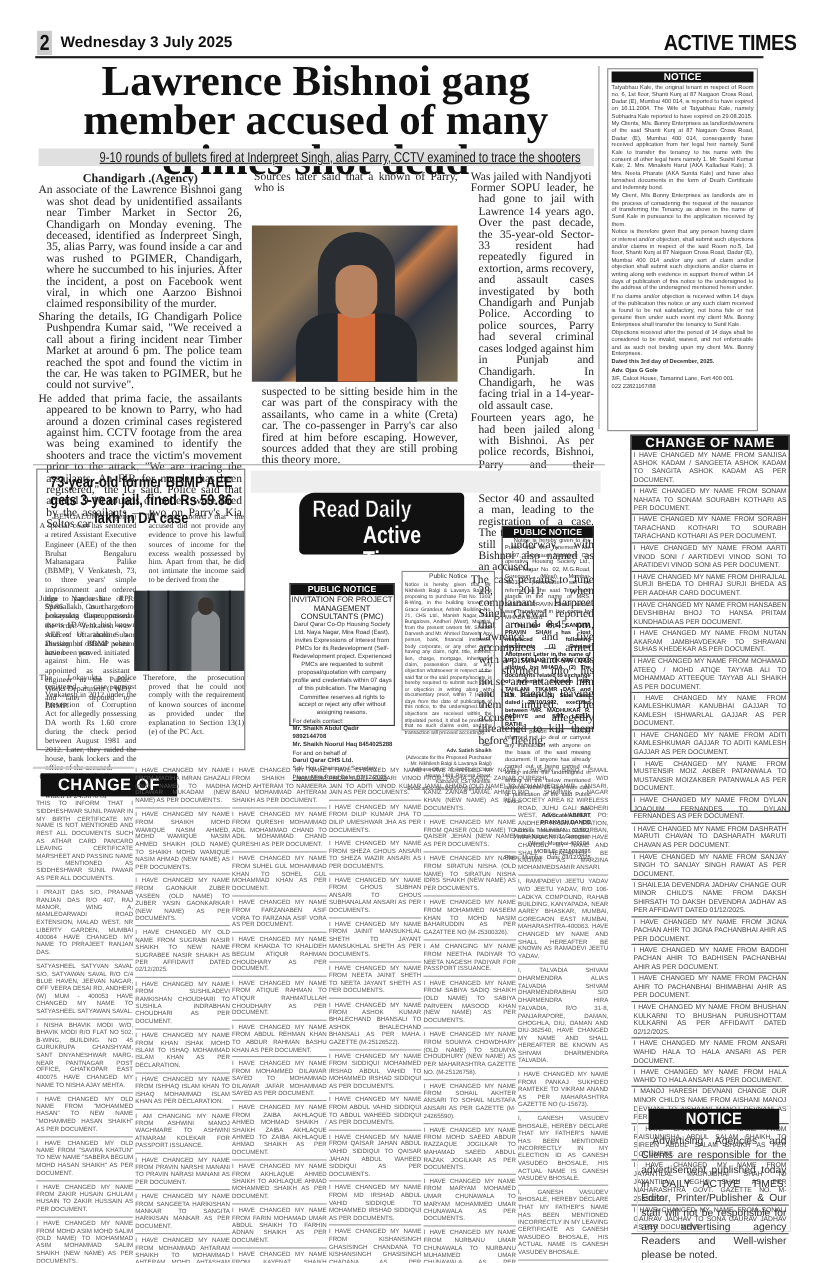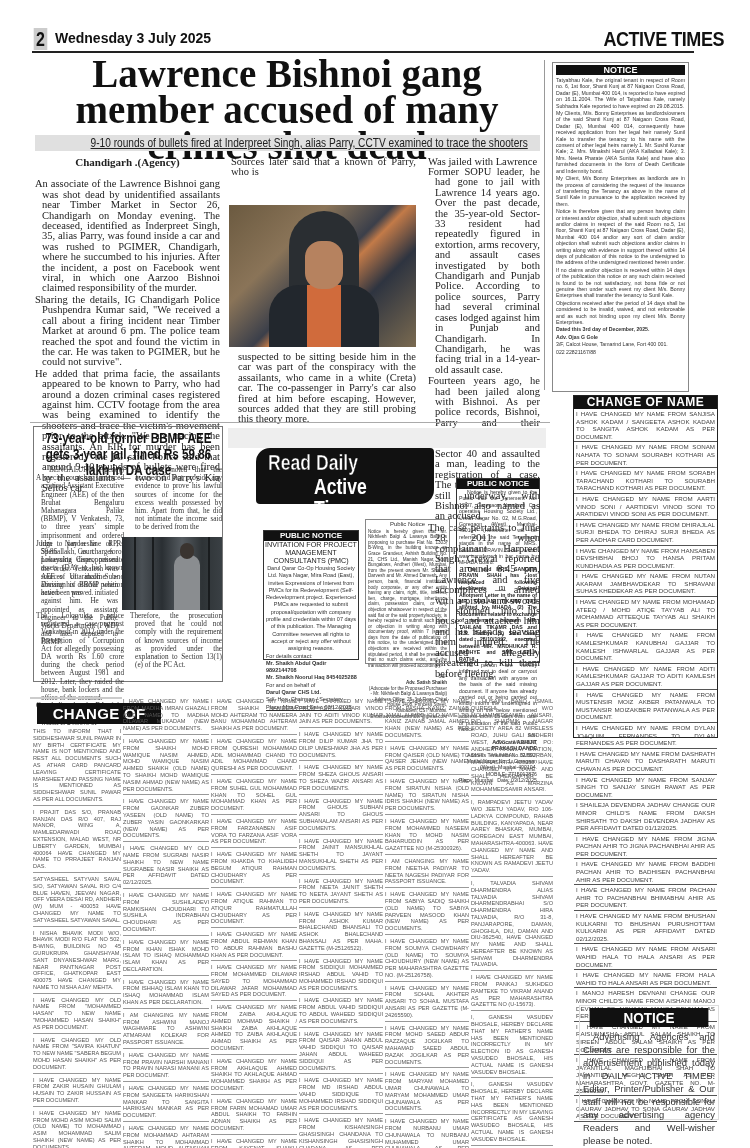--- a/index.html
+++ b/index.html
@@ -14,21 +14,21 @@
 #headline{left:32px;top:56px;width:510px;text-align:center;font:bold 39px/36px "Liberation Serif",serif;color:#111}
 #subbar{left:35px;top:135px;width:505px;height:16px;background:#e0e0e0}
 #subbar span{display:block;text-align:center;font:13px/16px "Liberation Sans",sans-serif;transform:scaleX(.78);color:#222;text-decoration:underline;white-space:nowrap}
 .col{font-size:10.5px;line-height:10.4px}
 .col p{text-indent:0;margin-bottom:1px}
 .col p.hang{padding-left:7px;text-indent:-7px}
 #col1{left:35px;top:157px;width:185px}
 #col2{left:231px;top:157px;width:185px}
 #col3{left:428px;top:157px;width:110px}
 #col3b{left:428px;top:217px;width:110px}
-.dateline2{text-align:center;font-weight:bold;font-size:11px;margin-bottom:12px}
+.dateline2{text-align:center;font-weight:bold;font-size:11px;margin-bottom:1px}
 #photo{left:229px;top:205px;width:187px;height:142px;background:linear-gradient(135deg,#6b5a40 0%,#8a7458 30%,#3b3f4a 50%,#c27a48 55%,#2e3440 70%,#7a6a50 100%);overflow:hidden}
 #photo .hood{position:absolute;left:60px;top:6px;width:70px;height:90px;border-radius:35px 35px 10px 10px;background:#2a2e32}
 #photo .face{position:absolute;left:76px;top:36px;width:38px;height:48px;border-radius:16px;background:#b6825f}
 #photo .jacket{position:absolute;left:40px;top:80px;width:110px;height:70px;border-radius:30px 30px 0 0;background:#22272d}
 #photo .shirt{position:absolute;left:78px;top:80px;width:34px;height:62px;background:#d06b3c}
 #col2b{left:231px;top:352px;width:185px}
 #vrule1{left:544px;top:60px;width:1px;height:330px;background:#999}
 
 #notice1{left:552px;top:62px;width:137px;height:330px;border:1px solid #888;padding:2px 3px;font:5.2px/6.4px "Liberation Sans",sans-serif;color:#333}
 #notice1 .ttl{background:#111;color:#fff;text-align:center;font:bold 9px/10px "Liberation Sans",sans-serif;margin-bottom:2px}
@@ -47,21 +47,21 @@
 .bcol{font-size:7.2px;line-height:8.2px;color:#333}
 .bcol p.hang{padding-left:5px;text-indent:-5px}
 #bcolA{left:36px;top:466px;width:88px}
 #bcolB{left:130px;top:466px;width:92px}
 #jail{left:120px;top:535px;width:102px;height:73px;background:linear-gradient(90deg,#2a2f33 0%,#4a5055 20%,#2a2f33 40%,#555b60 60%,#2e3336 80%,#3a4044 100%)}
 #jail .bar{position:absolute;top:0;width:2px;height:73px;background:#191c1e}
 #jail .man{position:absolute;left:52px;top:18px;width:26px;height:55px;background:#8a8d90;border-radius:10px 10px 0 0}
 #jail .head{position:absolute;left:58px;top:6px;width:14px;height:16px;border-radius:7px;background:#3a3430}
 
 #readad-bg{left:228px;top:428px;width:318px;height:20px;background:#eee}
-#readad{left:256px;top:448px;width:178px;height:56px;background:#111;border-radius:14px 4px 14px 4px}
+#readad{left:272px;top:448px;width:150px;height:56px;background:#111;border-radius:14px 4px 14px 4px}
 #readad .l1{position:absolute;left:12px;top:4px;font:bold 22px/22px "Liberation Sans",sans-serif;color:#fff;transform:scaleX(.8);transform-origin:left;-webkit-text-stroke:.5px #111}
 #readad .l2{position:absolute;left:58px;top:28px;font:bold 22px/22px "Liberation Sans",sans-serif;color:#fff;transform:scaleX(.8);transform-origin:left}
 #pn1{left:263px;top:530px;width:96px;height:130px;border:1px solid #333;font:5.5px/7.3px "Liberation Sans",sans-serif;text-align:center;color:#333}
 #pn1 .ttl{background:#111;color:#fff;font:bold 8px/10px "Liberation Sans",sans-serif}
 #pn1 .big{font-size:7.2px;line-height:8px;color:#222}
 #pn1 .l{text-align:left;padding-left:2px}
 #pn2{left:365px;top:519px;width:85px;height:145px;border:1px solid #888;padding:2px;font:4.6px/5.6px "Liberation Sans",sans-serif;color:#333}
 #pn2 .ttl{text-align:center;font-size:6px;margin-bottom:1px}
 #pn2 p{text-align:justify}
 #pn3{left:456px;top:478px;width:84px;height:185px;border:1px solid #333;font:5.2px/6.4px "Liberation Sans",sans-serif;color:#333}
@@ -105,21 +105,21 @@
   <div class="hood"></div>
   <div class="jacket"></div>
   <div class="shirt"></div>
   <div class="face"></div>
 </div>
 <div id="col2b" class="abs col just">
   <p style="padding-left:7px">suspected to be sitting beside him in the car was part of the conspiracy with the assailants, who came in a white (Creta) car. The co-passenger in Parry's car also fired at him before escaping. However, sources added that they are still probing this theory more.</p>
 </div>
 
 <div id="col3" class="abs col">
-  <p>Was jailed with Lawrence</p>
+  <p>Was jailed with Nandjyoti</p>
 </div>
 <div id="col3b" class="abs col just" style="top:167px;width:112px">
   <p class="hang">Former SOPU leader, he had gone to jail with Lawrence 14 years ago. Over the past decade, the 35-year-old Sector-33 resident had repeatedly figured in extortion, arms recovery, and assault cases investigated by both Chandigarh and Punjab Police. According to police sources, Parry had several criminal cases lodged against him in Punjab and Chandigarh. In Chandigarh, he was facing trial in a 14-year-old assault case.</p>
   <p class="hang">Fourteen years ago, he had been jailed along with Bishnoi. As per police records, Bishnoi, Parry and their associates had forcibly entered a house in Sector 40 and assaulted a man, leading to the registration of a case. The trial in the matter is still underway, with Bishnoi also named as an accused.</p>
   <p class="hang">The case pertains to June 28, 2011, when complainant Harpreet Singh Grewal reported that around 8.45 pm, Lawrence and five accomplices — armed with a pistol and swords — stormed into his house and attacked him and his friends, leaving them injured. The accused allegedly threatened to kill them before fleeing.</p>
 </div>
 
 <div id="vrule1" class="abs"></div>
 
 <div id="notice1" class="abs">

